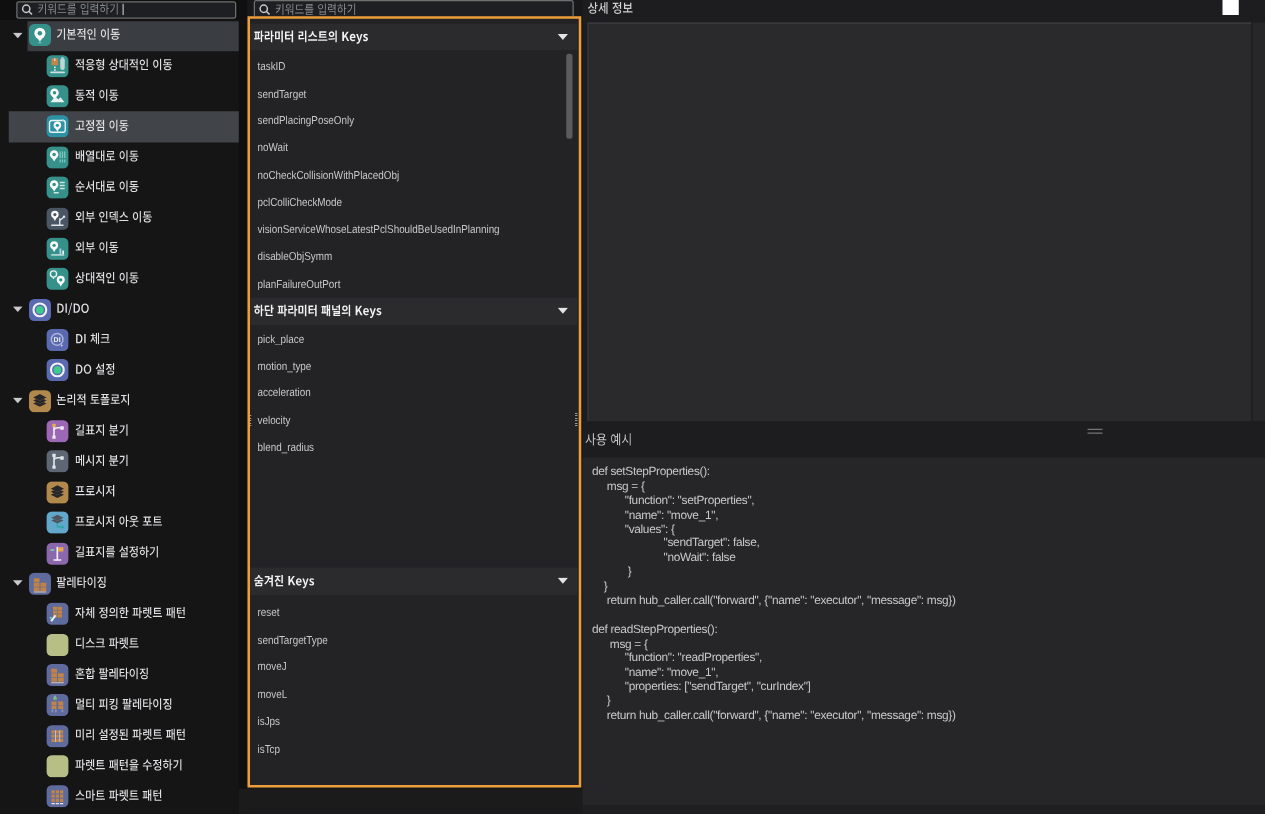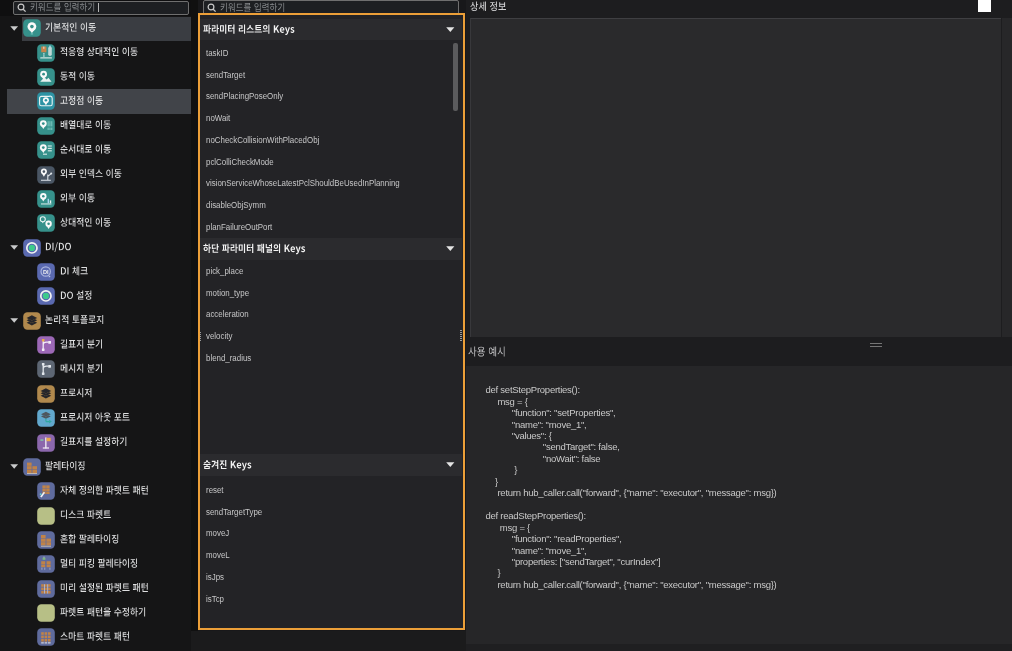--- a/index.html
+++ b/index.html
@@ -387,21 +387,21 @@
 <div style="position:absolute;left:470px;top:18px;width:531px;height:318.5px;background:#2a2a2c;border-top:1px solid #3f3f42;border-left:1px solid #38383b"></div>
 <div style="position:absolute;left:1002px;top:18px;width:10px;height:319px;background:#272729;"></div>
 <div style="position:absolute;left:869.5px;top:343.4px;width:12px;height:1px;background:#757575;"></div>
 <div style="position:absolute;left:869.5px;top:345.8px;width:12px;height:1px;background:#757575;"></div>
 <div style="position:absolute;left:460.3px;top:330px;width:2.2px;height:12px;background:repeating-linear-gradient(#9a9a9a 0 1px,transparent 1px 2px)"></div>
 <svg style="position:absolute;left:465.8px;top:344px" width="43" height="16" viewBox="0 0 43 16">
     <path d="M4.6 3.5H5.2V5.2Q5.2 6 5 6.8Q4.9 7.6 4.5 8.3Q4.2 8.9 3.8 9.5Q3.3 10 2.8 10.3L2.4 9.6Q2.8 9.3 3.2 8.9Q3.6 8.4 3.9 7.8Q4.2 7.2 4.4 6.5Q4.6 5.9 4.6 5.2ZM4.7 3.5H5.4V5.2Q5.4 5.9 5.5 6.5Q5.7 7.1 6 7.7Q6.3 8.3 6.7 8.7Q7.1 9.1 7.5 9.4L7.1 10.1Q6.6 9.8 6.1 9.3Q5.7 8.8 5.4 8.2Q5.1 7.5 4.9 6.7Q4.7 6 4.7 5.2ZM8.3 2.6H9.1V12.4H8.3ZM8.9 6.6H10.5V7.3H8.9Z M13.1 5.9H13.9V7.8H13.1ZM16.3 5.9H17.1V7.8H16.3ZM11.2 7.4H19V8.2H11.2ZM15.1 8.9Q16.5 8.9 17.3 9.4Q18 9.8 18 10.6Q18 11.5 17.3 11.9Q16.5 12.4 15.1 12.4Q13.7 12.4 12.9 11.9Q12.1 11.5 12.1 10.6Q12.1 9.8 12.9 9.4Q13.7 8.9 15.1 8.9ZM15.1 9.6Q14.4 9.6 13.9 9.7Q13.5 9.8 13.2 10.1Q12.9 10.3 12.9 10.6Q12.9 11 13.2 11.2Q13.5 11.4 13.9 11.6Q14.4 11.7 15.1 11.7Q15.8 11.7 16.2 11.6Q16.7 11.4 17 11.2Q17.2 11 17.2 10.6Q17.2 10.3 17 10.1Q16.7 9.8 16.2 9.7Q15.8 9.6 15.1 9.6ZM15.1 2.8Q16 2.8 16.7 3Q17.4 3.2 17.8 3.6Q18.1 4 18.1 4.6Q18.1 5.2 17.8 5.6Q17.4 6 16.7 6.2Q16 6.4 15.1 6.4Q14.2 6.4 13.5 6.2Q12.8 6 12.4 5.6Q12.1 5.2 12.1 4.6Q12.1 4 12.4 3.6Q12.8 3.2 13.5 3Q14.2 2.8 15.1 2.8ZM15.1 3.5Q14.4 3.5 13.9 3.6Q13.4 3.8 13.2 4Q12.9 4.3 12.9 4.6Q12.9 5 13.2 5.2Q13.4 5.5 13.9 5.6Q14.4 5.7 15.1 5.7Q15.8 5.7 16.3 5.6Q16.8 5.5 17 5.2Q17.3 5 17.3 4.6Q17.3 4.3 17 4Q16.8 3.8 16.3 3.6Q15.8 3.5 15.1 3.5Z M26.2 5H27.9V5.7H26.2ZM26.2 8H27.9V8.7H26.2ZM29.3 2.6H30.1V12.4H29.3ZM27.6 2.8H28.4V11.9H27.6ZM24.7 3.4Q25.3 3.4 25.7 3.8Q26.1 4.3 26.3 5Q26.5 5.8 26.5 6.8Q26.5 7.9 26.3 8.6Q26.1 9.4 25.7 9.8Q25.3 10.2 24.7 10.2Q24.2 10.2 23.7 9.8Q23.3 9.4 23.1 8.6Q22.9 7.9 22.9 6.8Q22.9 5.8 23.1 5Q23.3 4.3 23.7 3.8Q24.2 3.4 24.7 3.4ZM24.7 4.3Q24.4 4.3 24.1 4.6Q23.9 4.9 23.7 5.5Q23.6 6 23.6 6.8Q23.6 7.6 23.7 8.2Q23.9 8.8 24.1 9.1Q24.4 9.4 24.7 9.4Q25 9.4 25.3 9.1Q25.5 8.8 25.7 8.2Q25.8 7.6 25.8 6.8Q25.8 6 25.7 5.5Q25.5 4.9 25.3 4.6Q25 4.3 24.7 4.3Z M33.8 3.5H34.4V5.2Q34.4 6.1 34.2 6.8Q34.1 7.6 33.7 8.3Q33.4 9 32.9 9.5Q32.5 10.1 32 10.4L31.5 9.6Q31.9 9.4 32.4 8.9Q32.8 8.4 33.1 7.9Q33.4 7.3 33.6 6.6Q33.8 5.9 33.8 5.2ZM33.9 3.5H34.6V5.2Q34.6 5.9 34.7 6.5Q34.9 7.2 35.2 7.8Q35.5 8.3 36 8.8Q36.4 9.2 36.9 9.5L36.4 10.2Q35.9 9.9 35.4 9.4Q35 8.9 34.6 8.2Q34.3 7.6 34.1 6.8Q33.9 6 33.9 5.2ZM37.8 2.6H38.5V12.4H37.8Z" fill="#c9c9cb"></path>
   </svg>
 <div style="position:absolute;left:465.5px;top:366px;width:546.5px;height:277.5px;background:#262628;"></div>
 <div style="position:absolute;left:465.5px;top:643.5px;width:546.5px;height:7.5px;background:#1f1f21;"></div>
-<pre style="position:absolute;left:473.5px;top:372.2px;margin:12px;font-family:'Liberation Sans',sans-serif;font-size:9.5px;line-height:11.45px;letter-spacing:-0.25px;color:#c9c9c9">def setStepProperties():
+<pre style="position:absolute;left:473.5px;top:372.2px;margin:0;font-family:'Liberation Sans',sans-serif;font-size:9.5px;line-height:11.45px;letter-spacing:-0.25px;color:#c9c9c9">def setStepProperties():
      msg = {
            "function": "setProperties",
            "name": "move_1",
            "values": {
                         "sendTarget": false,
                         "noWait": false
             }
     }
      return hub_caller.call("forward", {"name": "executor", "message": msg})
 

